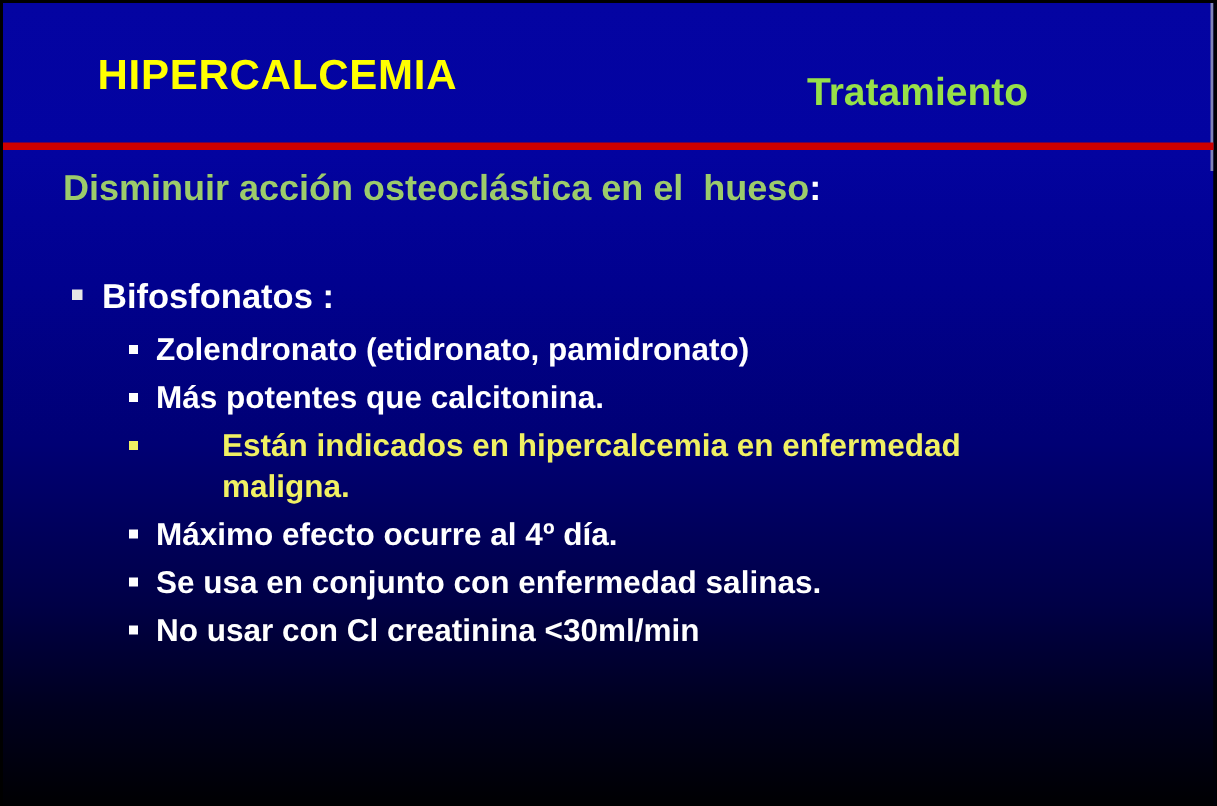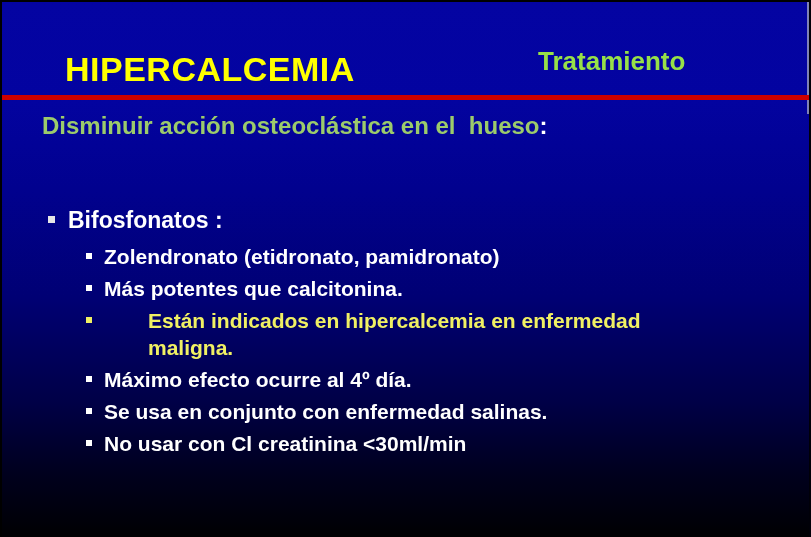--- a/index.html
+++ b/index.html
@@ -14,41 +14,41 @@
       #000046 75%, #00001e 88%, #000002 100%);
     border-top:2px solid #000;
     border-left:2px solid #000;
     border-right:2px solid #000008;
   }
   .right-strip{
     position:absolute;right:0;top:0;width:2px;height:112px;
     background:#a9aec0;opacity:.75;
   }
   .title{
-    position:absolute;left:63px;top:48px;
-    font-size:34px;font-weight:bold;color:#ffff00;
+    position:absolute;left:63px;top:32px;
+    font-size:28px;font-weight:bold;color:#ffff00;
     letter-spacing:0.5px;white-space:nowrap;
   }
   .title-right{
     position:absolute;left:536px;top:44px;
     font-size:26px;font-weight:bold;color:#97e048;
     white-space:nowrap;
   }
   .divider{
     position:absolute;left:0;top:93px;width:809px;height:5px;
     background:#ce0000;
   }
   .heading{
     position:absolute;left:40px;top:110px;
     font-size:24px;font-weight:bold;color:#9ccb6b;
     white-space:pre;
   }
   .heading .colon{color:#ffffff;}
   .content{
-    position:absolute;left:46px;top:203px;width:720px;
+    position:absolute;left:46px;top:180px;width:720px;
     color:#ffffff;
   }
   .l1{
     display:flex;align-items:flex-start;
     font-size:23px;font-weight:bold;line-height:30px;color:#ffffff;
   }
   .sq{
     flex:0 0 auto;display:inline-block;background:currentColor;
   }
   .sq1{width:7px;height:7px;margin:11px 13px 0 0;color:#e6e6e6;}

